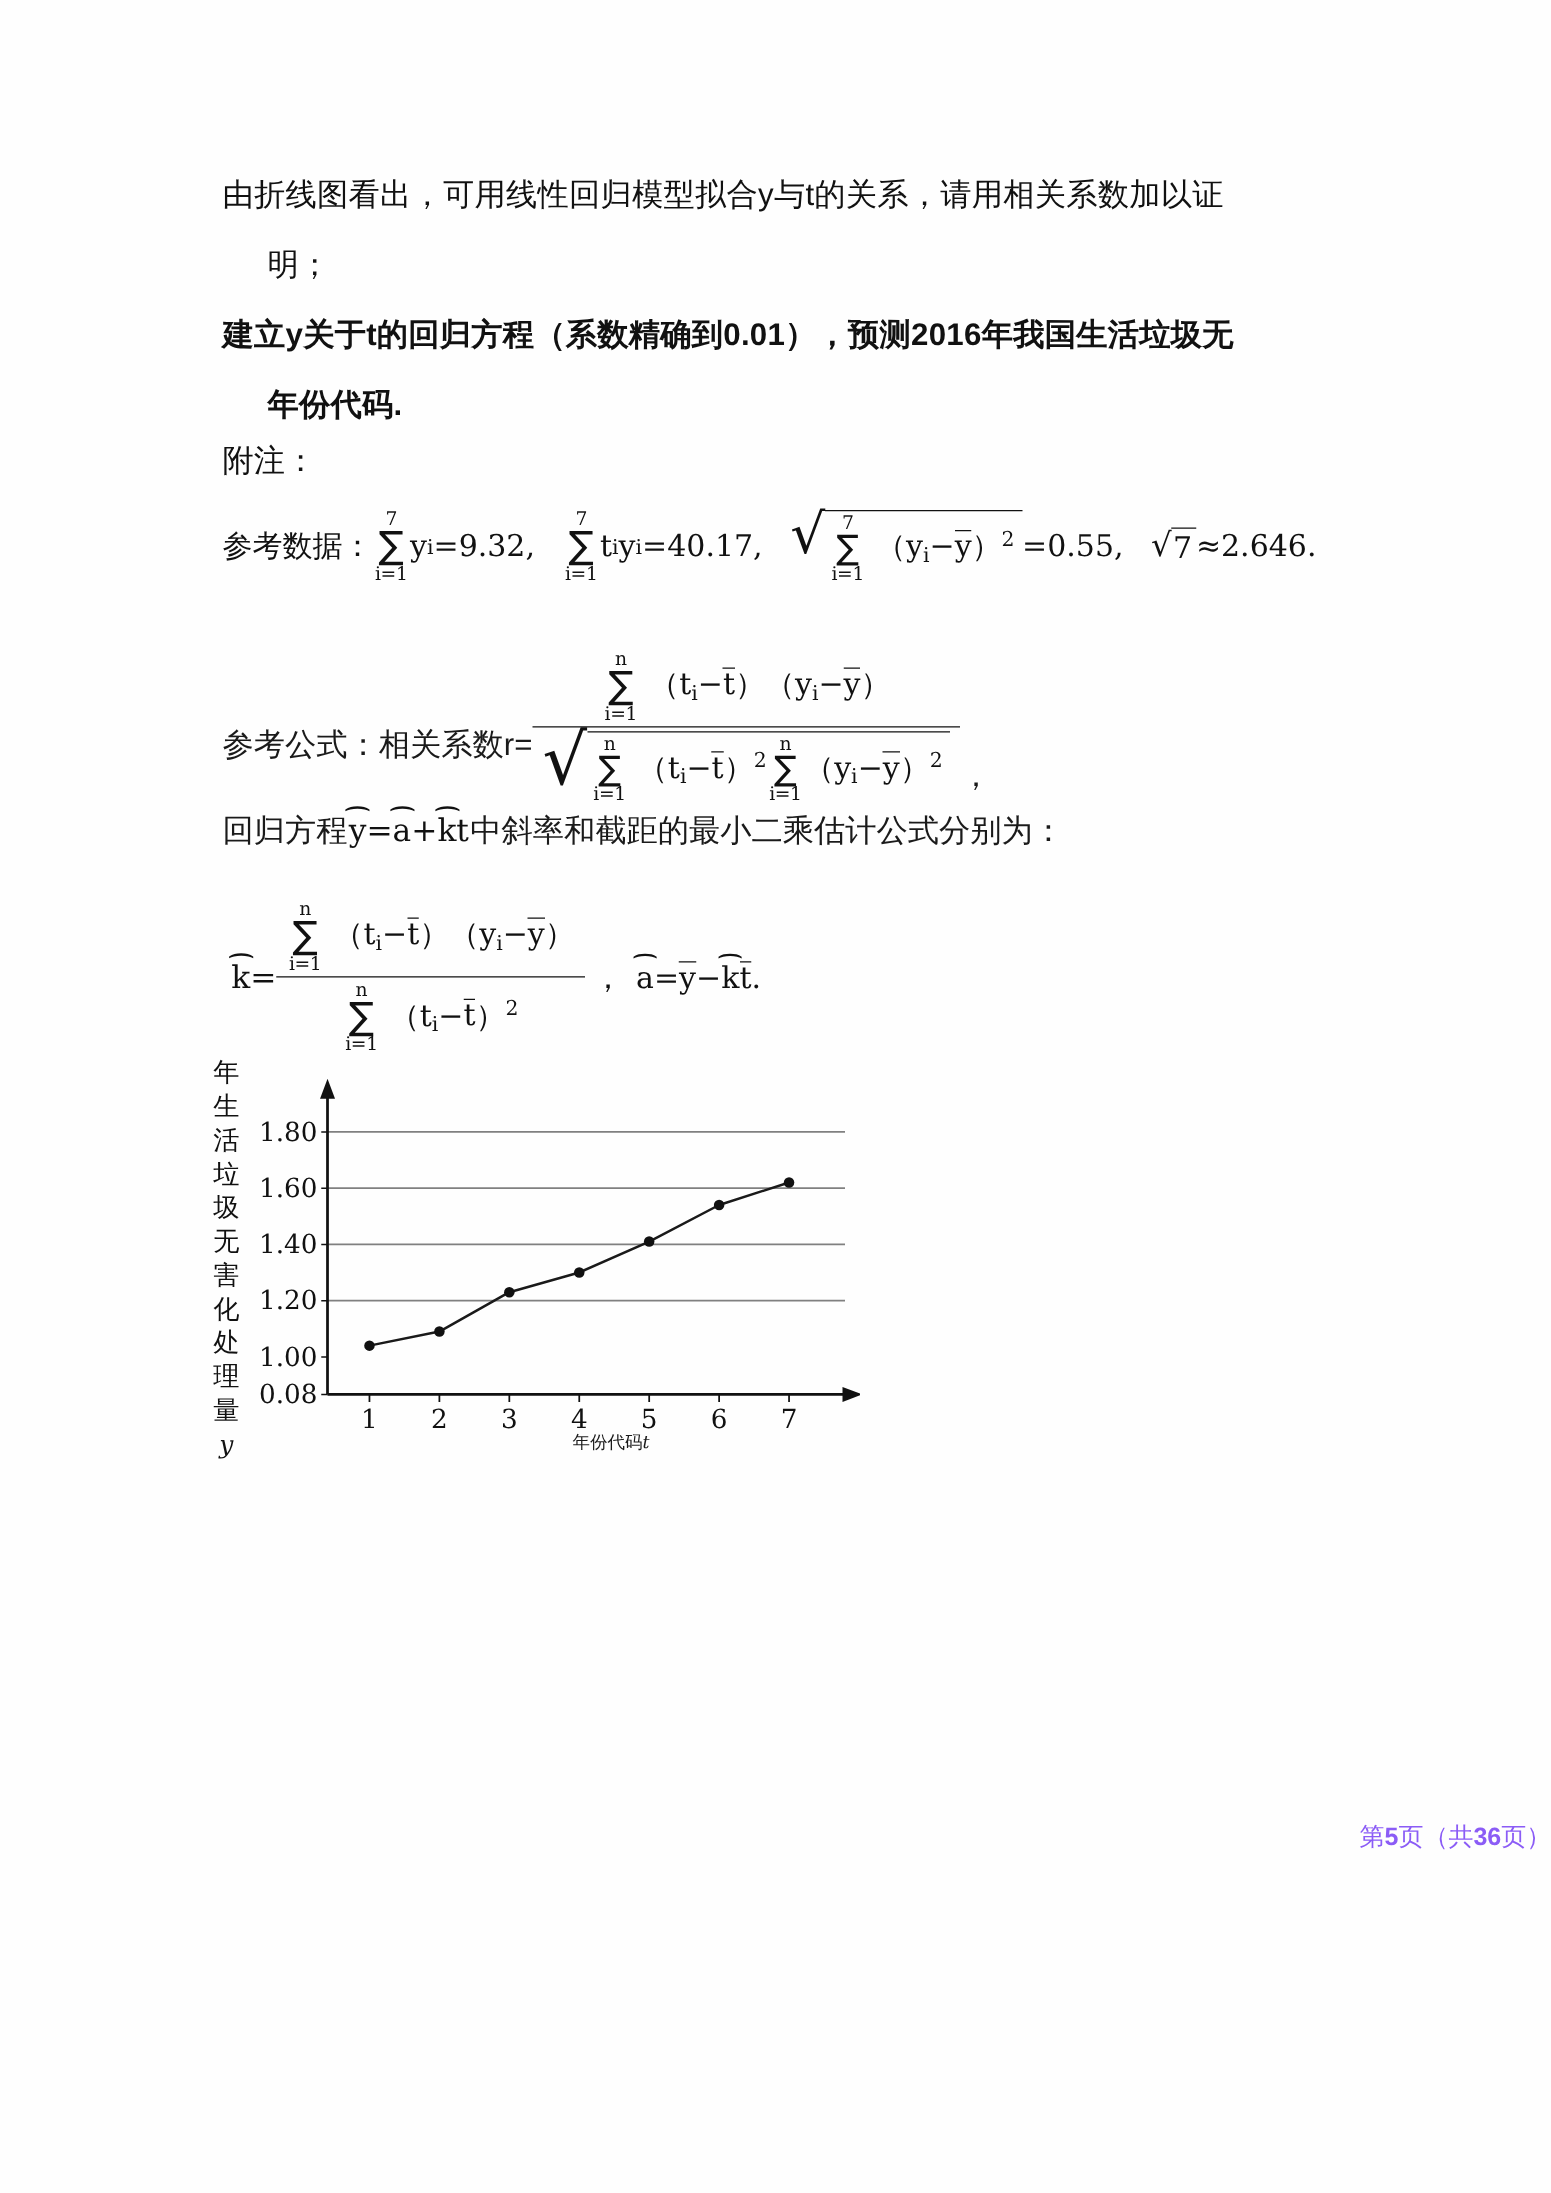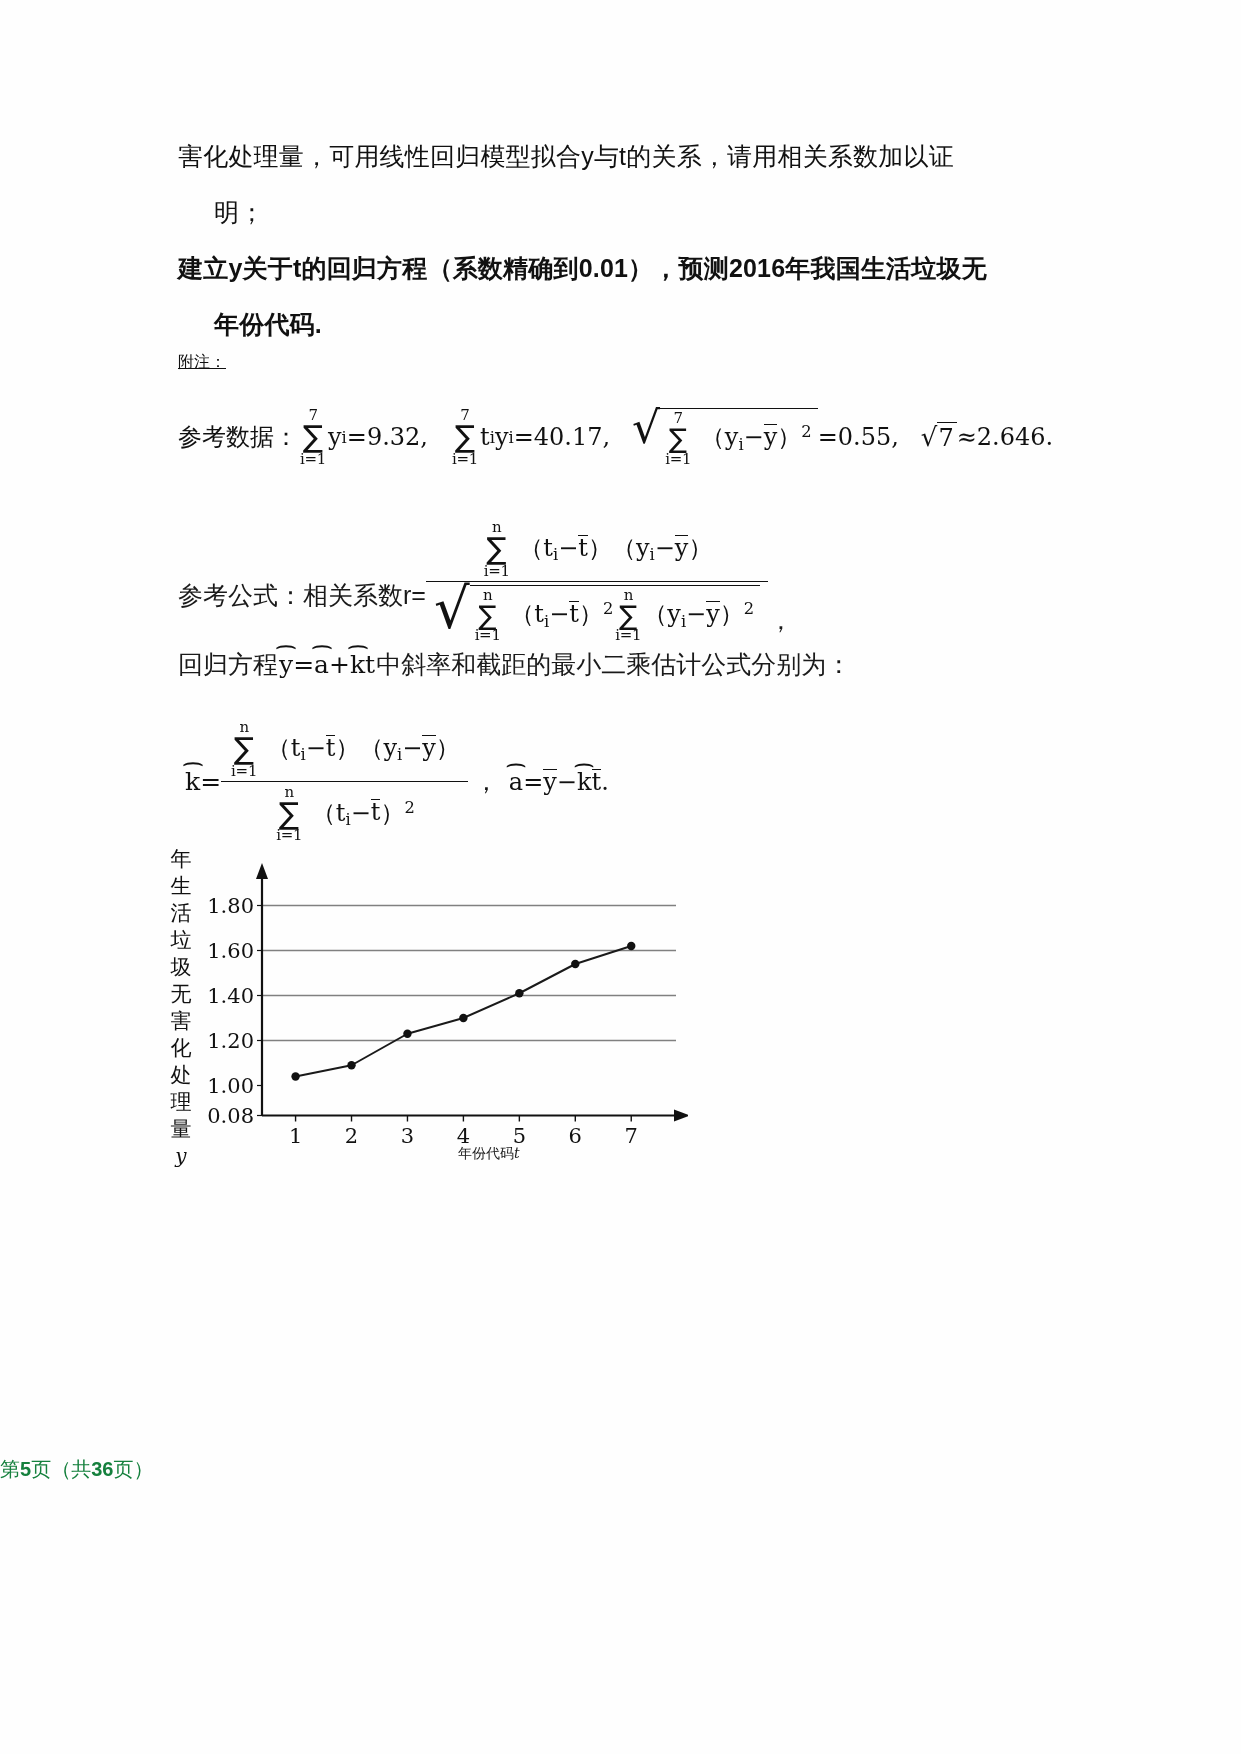--- a/index.html
+++ b/index.html
@@ -34,23 +34,22 @@
     letter-spacing: 0.2px;
   }
   .q1 { top: 128px; }
   .q2 { top: 240px; font-weight: bold; }
   .indent { display: block; padding-left: 36px; }
 
   .note-label {
     position: absolute;
     left: 178px;
     top: 352px;
-    font-size: 16px;
+    font-size: 25px;
     color: #111;
-    text-decoration: underline;
   }
 
   
   .math {
     font-family: "DejaVu Serif", serif;
     color: #111;
   }
   .sum {
     display: inline-flex;
     flex-direction: column;
@@ -198,34 +197,34 @@
     font-family: "DejaVu Serif", serif;
     font-style: italic;
   }
 
   
   .footer {
     position: absolute;
     left: 0;
     top: 1456px;
     width: 1241px;
-    text-align: left;
+    text-align: right;
     font-size: 20px;
-    color: #15803d;
+    color: #8b5cf6;
     font-family: "Liberation Sans", sans-serif;
   }
   .footer b { font-weight: bold; }
 </style>
 </head>
 <body>
 
 <div class="page">
 
   <div class="qblock q1">
-    <span>害化处理量，可用线性回归模型拟合y与t的关系，请用相关系数加以证</span>
+    <span>由折线图看出，可用线性回归模型拟合y与t的关系，请用相关系数加以证</span>
     <span class="indent">明；</span>
   </div>
 
   <div class="qblock q2">
     <span>建立y关于t的回归方程（系数精确到0.01），预测2016年我国生活垃圾无</span>
     <span class="indent">年份代码.</span>
   </div>
 
   <div class="note-label">附注：</div>
 

